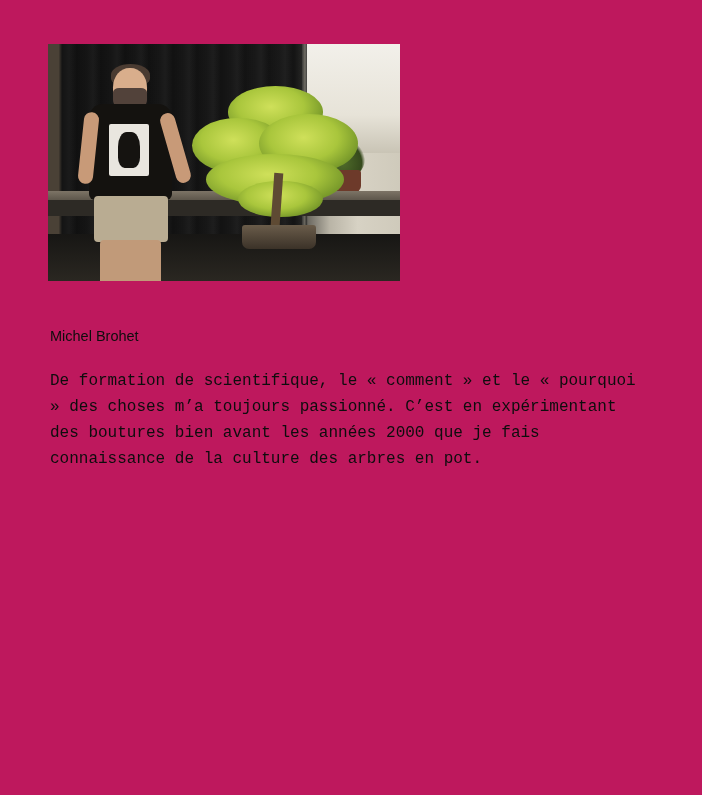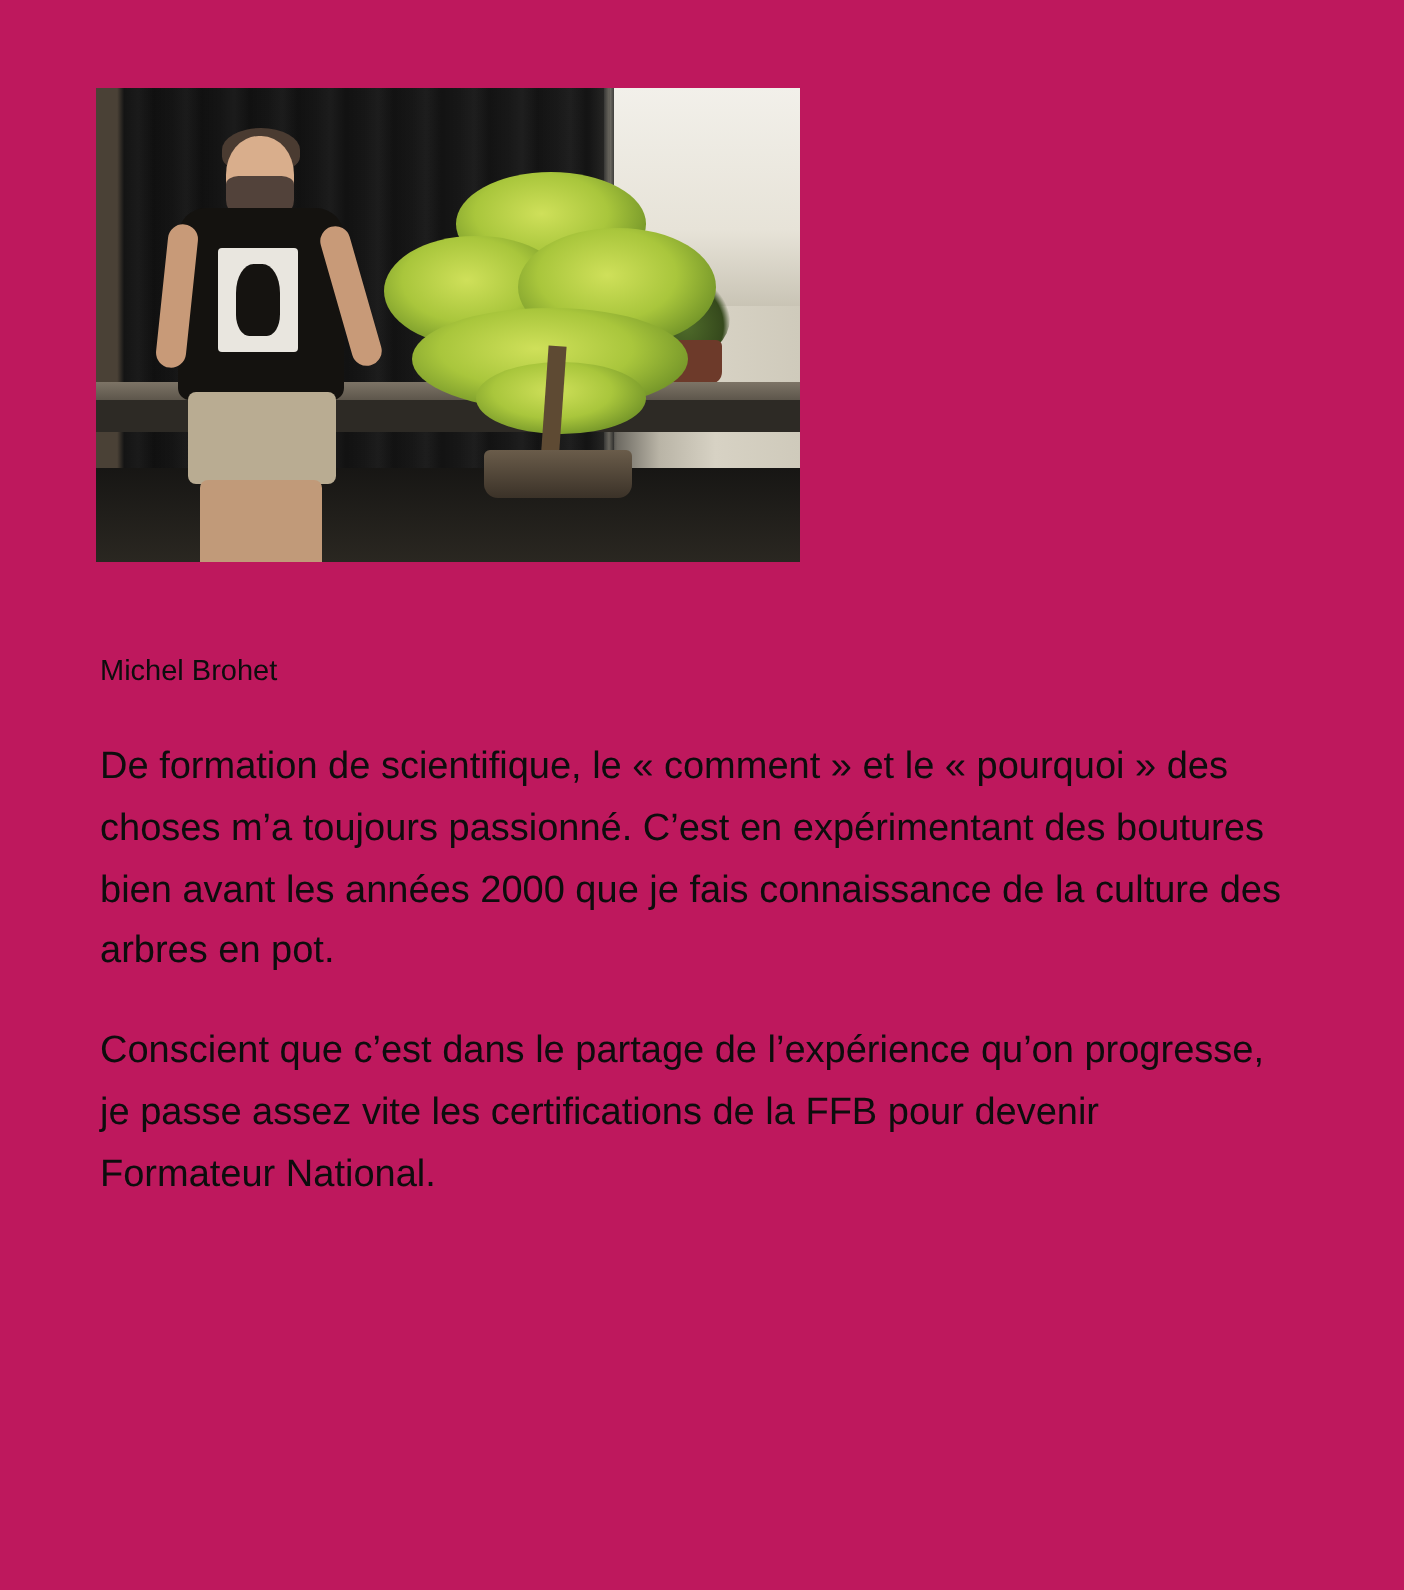--- a/index.html
+++ b/index.html
@@ -244,24 +244,25 @@
     left: 50px;
     top: 326px;
     width: 604px;
   }
   .author {
     font-size: 14.5px;
     line-height: 1.45;
     margin: 0 0 22px 0;
   }
   p.para {
-    font-size: 19px;
+    font-size: 16px;
     line-height: 1.62;
     margin: 0 12px 19px 0;
     text-align: left;
+    font-family: Liberation Mono, monospace;
   }
   p.para:last-child { margin-bottom: 0; }
 </style>
 </head>
 <body>
 
 <div class="page">
 
   <div class="photo-wrap">
     <div class="photo">
@@ -294,16 +295,15 @@
         <div class="canopy-e"></div>
         <div class="trunk"></div>
         <div class="bonsai-pot"></div>
       </div>
     </div>
   </div>
 
   <div class="content">
     <p class="author">Michel Brohet</p>
     <p class="para">De formation de scientifique, le « comment » et le « pourquoi » des choses m’a toujours passionné. C’est en expérimentant des boutures bien avant les années 2000 que je fais connaissance de la culture des arbres en pot.</p>
-    <p class="para">Conscient que c’est dans le partage de l’expérience qu’on progresse, je passe assez vite les certifications de la FFB pour devenir  Formateur National.</p>
   </div>
 
 </div>
 
 </body></html>

